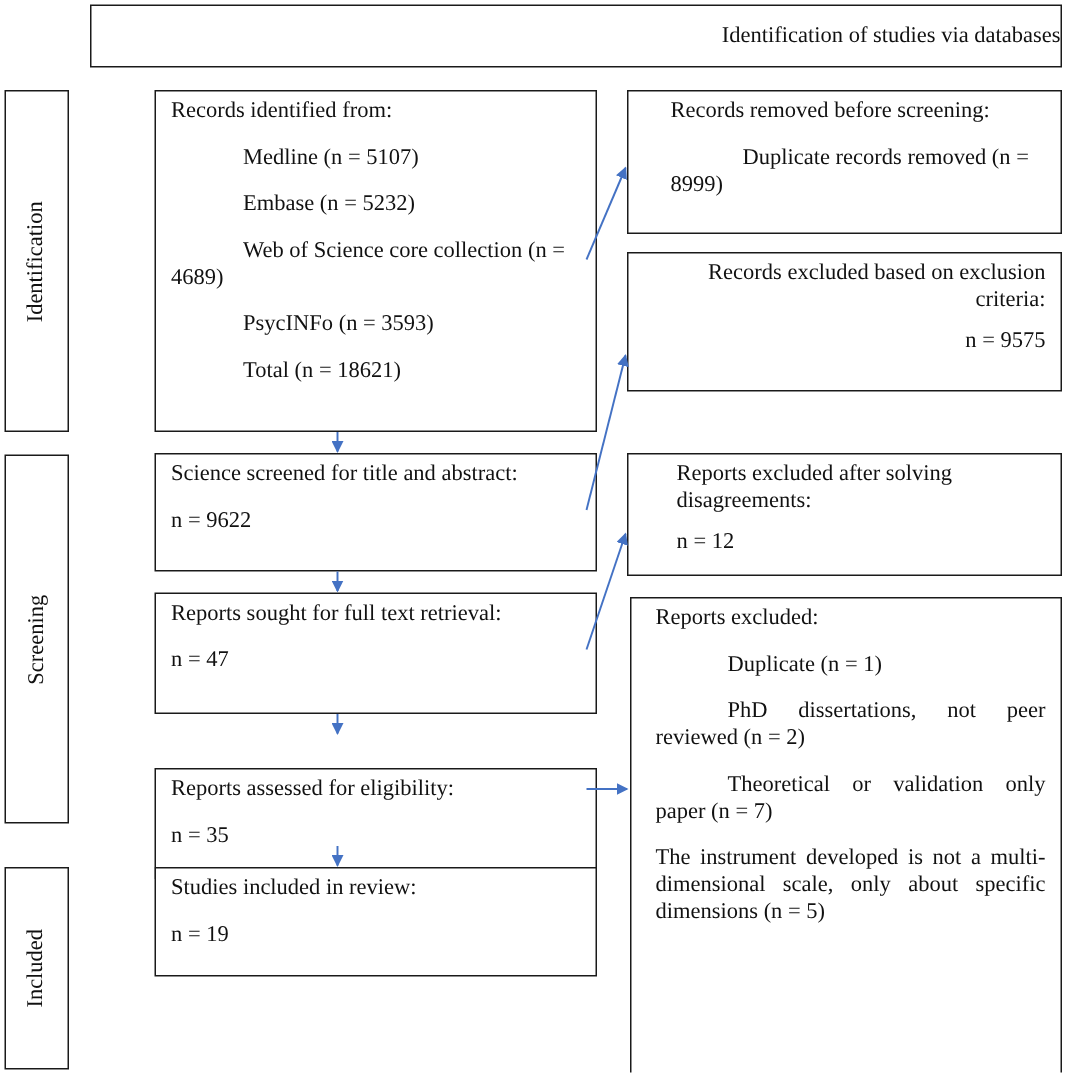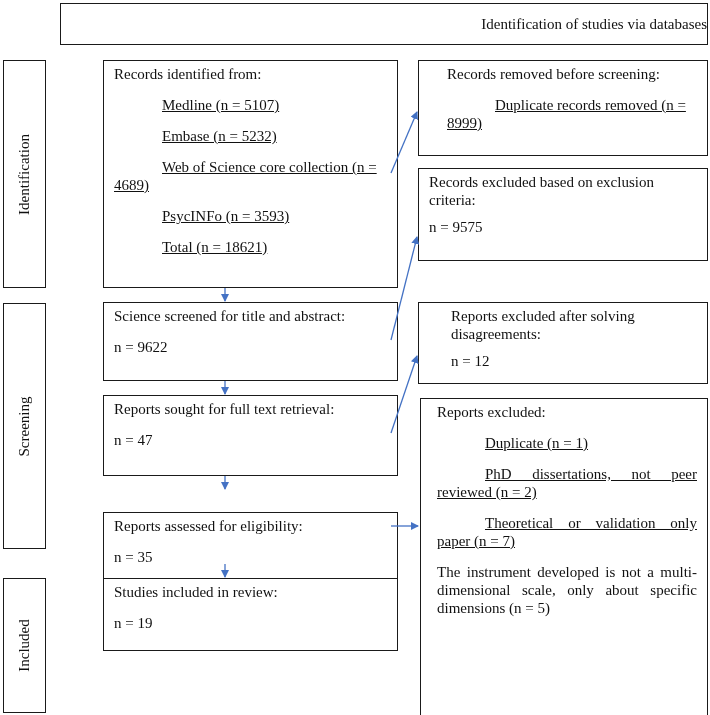--- a/index.html
+++ b/index.html
@@ -7,21 +7,21 @@
            font-family: "Liberation Serif", "DejaVu Serif", serif; color: #111; }
     .box { position: absolute; border: 1.5px solid #1a1a1a; box-sizing: border-box; background: #fff; }
     .title-box { left: 60px; top: 3px; width: 648px; height: 42px;
                  display: flex; align-items: center; justify-content: flex-end; font-size: 15px; }
     .phase { position: absolute; left: 3px; width: 43px; border: 1.5px solid #1a1a1a; box-sizing: border-box;
              display: flex; align-items: center; justify-content: center; }
     .phase span { transform: rotate(-90deg); white-space: nowrap; font-size: 15px; display: inline-block; }
     .main { left: 60px; width: 295px; padding: 4px 10px; font-size: 15px; line-height: 18px; margin-left: 43px; }
     .right { left: 418px; width: 290px; padding: 4px 10px; font-size: 15px; line-height: 18px; }
     .line { margin: 0 0 13px 0; }
-    .indent { text-indent: 48px; text-decoration: underline; }
+    .indent { text-indent: 48px; }
     .justify { text-align: justify; }
     svg.arrows { position: absolute; left: 0; top: 0; width: 710px; height: 715px; pointer-events: none; }
   </style>
 </head>
 <body>
 
 <div class="box title-box">
   <span>Identification of studies via databases</span>
 </div>
 
@@ -62,21 +62,21 @@
 <div class="box main" style="top:578px;height:73px;">
   <div class="line">Studies included in review:</div>
   <div class="line">n = 19</div>
 </div>
 
 <div class="box right" style="top:60px;height:96px;padding-left:28px;">
   <div class="line">Records removed before screening:</div>
   <div class="line indent">Duplicate records removed (n = 8999)</div>
 </div>
 
-<div class="box right" style="top:168px;height:93px;">
+<div class="box right" style="top:168px;height:93px;text-align:right;">
   <div class="line" style="margin-bottom:9px;">Records excluded based on exclusion criteria:</div>
   <div class="line">n = 9575</div>
 </div>
 
 <div class="box right" style="top:302px;height:82px;padding-left:32px;">
   <div class="line" style="margin-bottom:9px;">Reports excluded after solving disagreements:</div>
   <div class="line">n = 12</div>
 </div>
 
 <div class="box right" style="top:398px;left:420px;width:288px;height:385px;padding-left:16px;">

